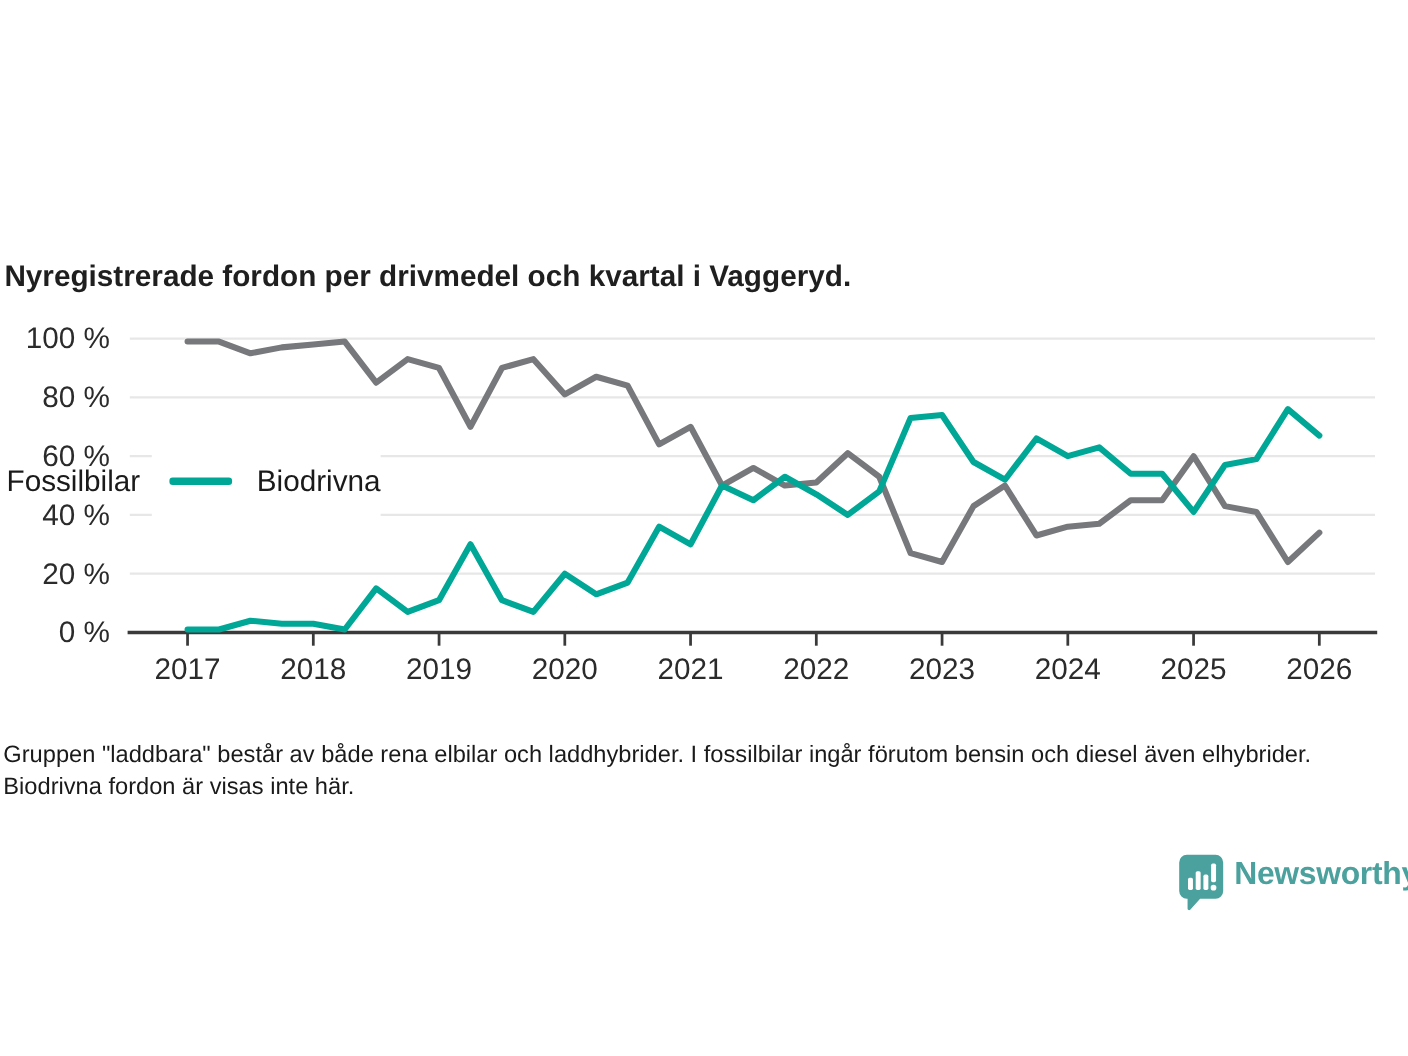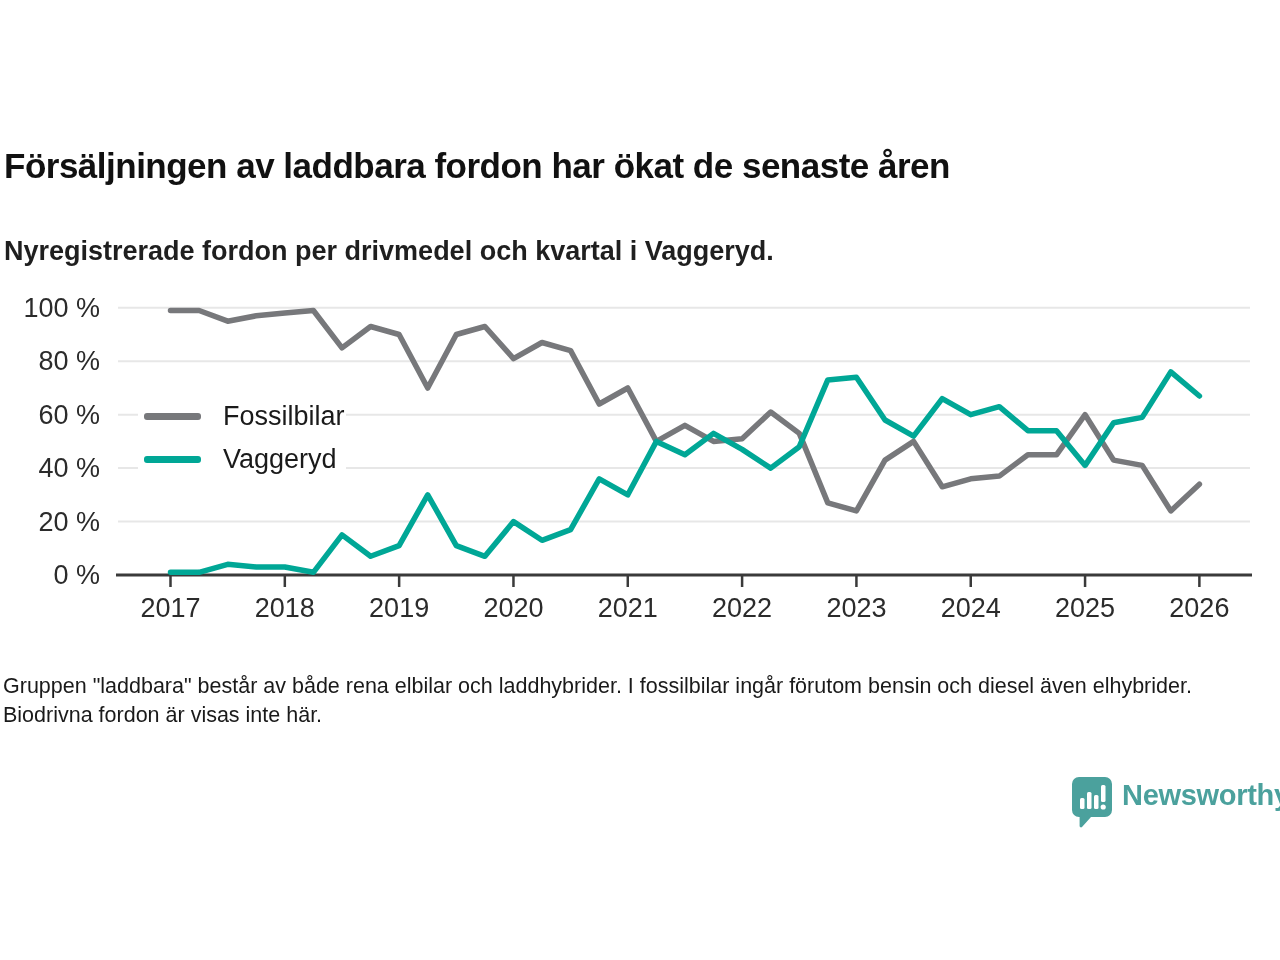--- a/index.html
+++ b/index.html
@@ -1,34 +1,33 @@
 <!DOCTYPE html>
 <html><head>
 <meta charset="utf-8">
 <style>
   html,body{margin:0;padding:0;background:#fff;}
   body{font-family:"Liberation Sans","DejaVu Sans",sans-serif;}
   #stage{position:relative;width:1280px;height:960px;background:#ffffff;overflow:hidden;}
   .title{position:absolute;left:4px;top:146px;width:1250px;font-size:35px;font-weight:700;color:#111;letter-spacing:-0.5px;}
   .subtitle{position:absolute;left:4px;top:236px;width:1250px;font-size:27px;font-weight:700;color:#1f1f1f;}
   #chart-svg{position:absolute;left:0;top:0;}
-  .legend{position:absolute;left:138px;top:401px;width:208px;height:73px;background:#ffffff;display:flex;flex-direction:column;justify-content:space-between;gap:12px;padding-left:6px;box-sizing:border-box;}
+  .legend{position:absolute;left:138px;top:401px;width:208px;height:73px;background:#ffffff;display:flex;flex-direction:row;justify-content:flex-end;gap:27px;padding-left:6px;box-sizing:border-box;}
   .legend-item{display:flex;align-items:center;gap:22px;}
   .legend-swatch{width:57px;height:7px;border-radius:3px;flex:0 0 auto;}
   .legend-label{font-size:27px;color:#1a1a1a;white-space:nowrap;}
   .footnote{position:absolute;left:3px;top:672px;width:1218px;font-size:21.5px;line-height:1.36;color:#1a1a1a;}
   .brand{position:absolute;left:1071px;top:776px;display:flex;align-items:flex-start;gap:9px;}
   .brand-text{font-size:29px;font-weight:700;color:#4ba19d;letter-spacing:-0.3px;padding-top:3px;}
 </style>
 </head>
 <body>
 
 <div id="stage">
 
-  <div class="title">Försäljningen av laddbara fordon har ökat de senaste åren</div>
   <div class="subtitle">Nyregistrerade fordon per drivmedel och kvartal i Vaggeryd.</div>
 
   <svg id="chart-svg" width="1280" height="960">
       <line x1="118" y1="521.56" x2="1250" y2="521.56" stroke="#e7e7e7" stroke-width="2"></line>
       <line x1="118" y1="468.12" x2="1250" y2="468.12" stroke="#e7e7e7" stroke-width="2"></line>
       <line x1="118" y1="414.68" x2="1250" y2="414.68" stroke="#e7e7e7" stroke-width="2"></line>
       <line x1="118" y1="361.24" x2="1250" y2="361.24" stroke="#e7e7e7" stroke-width="2"></line>
       <line x1="118" y1="307.8" x2="1250" y2="307.8" stroke="#e7e7e7" stroke-width="2"></line>
       <text x="100" y="584" text-anchor="end" font-size="27" fill="#2b2b2b">0 %</text>
       <text x="100" y="530.56" text-anchor="end" font-size="27" fill="#2b2b2b">20 %</text>
@@ -61,21 +60,21 @@
       <polyline points="170.5,572.3 199.1,572.3 227.7,564.3 256.2,567.0 284.8,567.0 313.4,572.3 342.0,534.9 370.6,556.3 399.1,545.6 427.7,494.8 456.3,545.6 484.9,556.3 513.5,521.6 542.0,540.3 570.6,529.6 599.2,478.8 627.8,494.8 656.4,441.4 684.9,454.8 713.5,433.4 742.1,449.4 770.7,468.1 799.3,446.7 827.8,379.9 856.4,377.3 885.0,420.0 913.6,436.1 942.2,398.6 970.7,414.7 999.3,406.7 1027.9,430.7 1056.5,430.7 1085.1,465.4 1113.6,422.7 1142.2,417.4 1170.8,371.9 1199.4,396.0" fill="none" stroke="#00a796" stroke-width="5.5" stroke-linejoin="round" stroke-linecap="round"></polyline>
     </svg>
 
   <div class="legend">
     <div class="legend-item">
       <span class="legend-swatch" id="swatch-0" style="background: rgb(119, 120, 123);"></span>
       <span class="legend-label">Fossilbilar</span>
     </div>
     <div class="legend-item">
       <span class="legend-swatch" id="swatch-1" style="background: rgb(0, 167, 150);"></span>
-      <span class="legend-label">Vaggeryd</span>
+      <span class="legend-label">Biodrivna</span>
     </div>
   </div>
 
   <div class="footnote">Gruppen "laddbara" består av både rena elbilar och laddhybrider. I fossilbilar ingår förutom bensin och diesel även elhybrider. Biodrivna fordon är visas inte här.</div>
 
   <div class="brand">
     <svg width="42" height="52" viewBox="0 0 42 52">
       <path d="M8 1 h26 a7 7 0 0 1 7 7 v26 a7 7 0 0 1 -7 7 h-14 l-9 10 a1.4 1.4 0 0 1 -2.4 -1 v-9 h-0.6 a7 7 0 0 1 -7 -7 v-26 a7 7 0 0 1 7 -7 z" fill="#4ba19d"></path>
       <rect x="9" y="22" width="4.5" height="11" rx="1.5" fill="#ffffff"></rect>
       <rect x="16" y="16" width="4.5" height="17" rx="1.5" fill="#ffffff"></rect>

